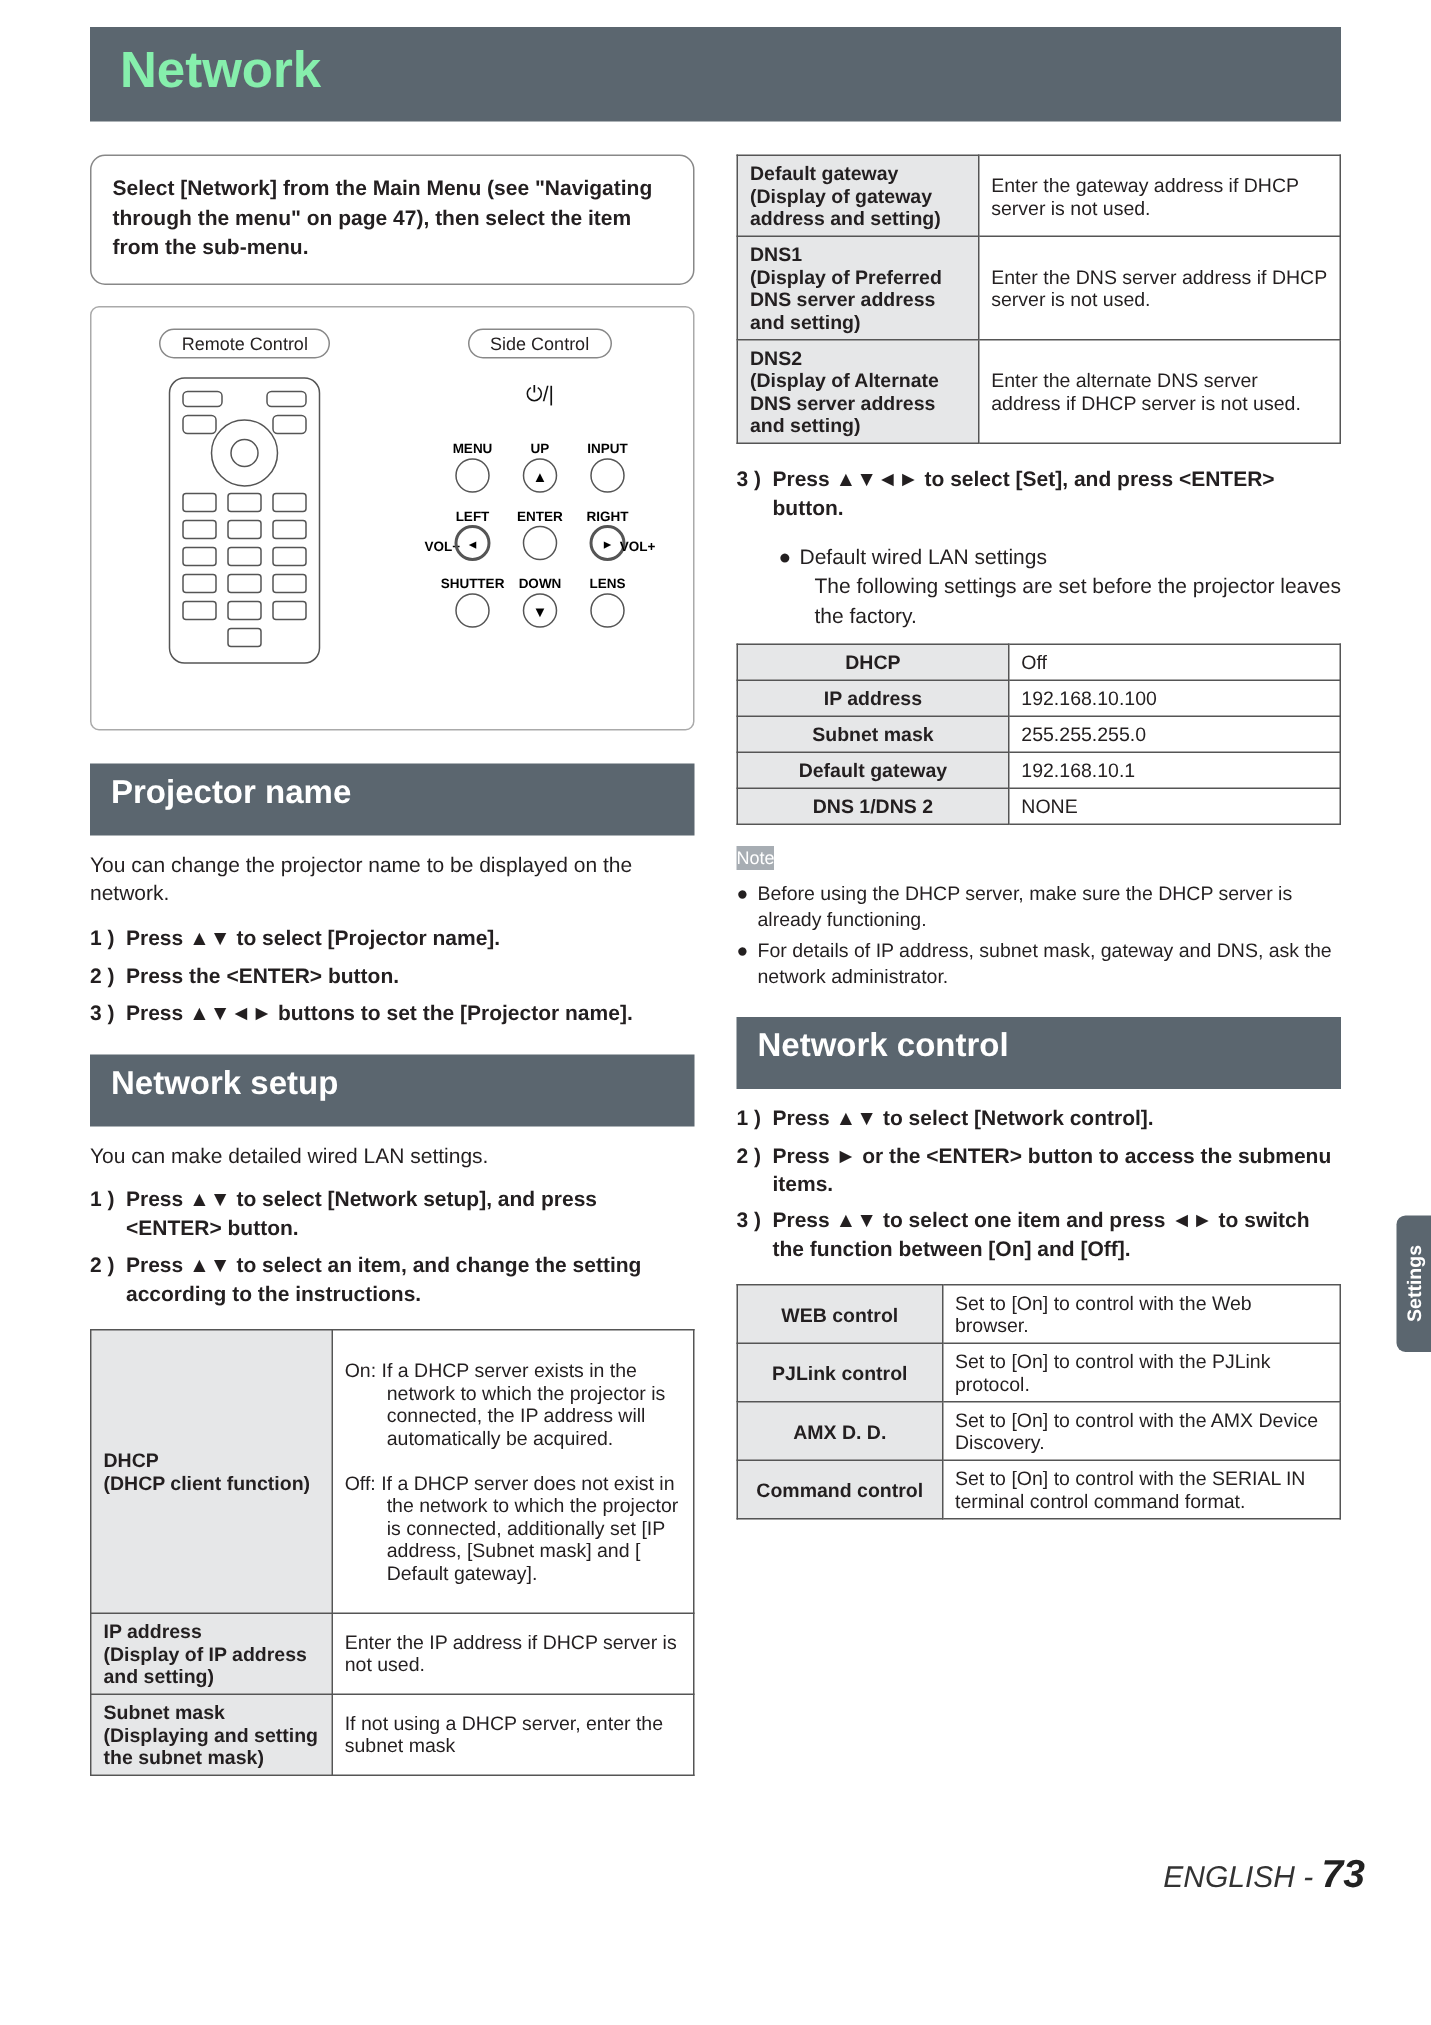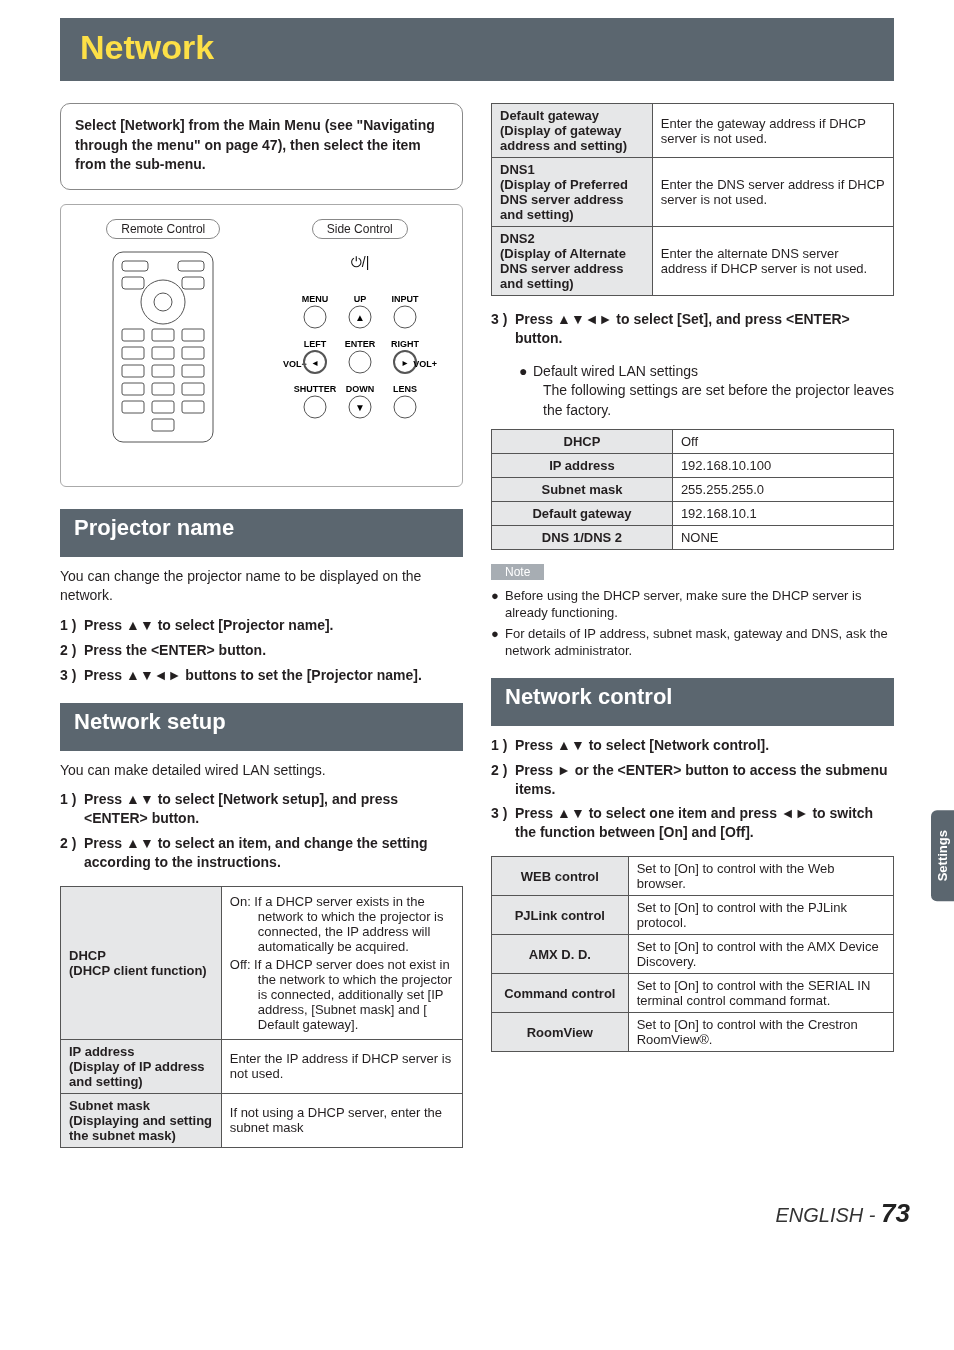--- a/index.html
+++ b/index.html
@@ -10,21 +10,21 @@
     color: #231f20;
     font-size: 14px;
     width: 954px;
     background: #fff;
   }
   .page {
     padding: 18px 60px 30px 60px;
   }
   .title-bar {
     background: #5b666f;
-    color: #fde047;
+    color: #86efac;
     font-size: 34px;
     font-weight: bold;
     padding: 10px 20px 14px 20px;
     margin-bottom: 22px;
   }
   .columns {
     display: flex;
     gap: 28px;
   }
   .col {
@@ -102,21 +102,21 @@
   table.tbl th, table.tbl .row-head {
     background: #e6e7e8;
     font-weight: bold;
   }
   .row-head.center { text-align:center; }
   .note-label {
     display: inline-block;
     background: #a7adb3;
     color: #fff;
     font-size: 12px;
-    padding: 1px 14px;
+    padding: 1px 0;
     margin: 14px 0 4px 0;
   }
   ul.notes {
     list-style: none;
     padding: 0;
     margin: 2px 0 10px 0;
     font-size: 13px;
   }
   ul.notes li {
     display:flex;
@@ -139,21 +139,21 @@
   }
   .page-outer { position: relative; width:954px; }
   .footer {
     text-align: right;
     font-style: italic;
     font-size: 20px;
     padding: 20px 44px 24px 0;
     color: #333;
   }
   .footer .num { font-weight: bold; font-style: italic; font-size: 26px; color:#222;}
-  .dhcp-on, .dhcp-off { display:block; padding-left: 28px; text-indent:-28px; margin:3px 0;}
+  .dhcp-on, .dhcp-off { display:block; padding-left: 28px; text-indent:-28px; margin:15px 0;}
 </style>
 </head>
 <body>
 
 <div class="page-outer">
 <div class="page">
 
   <div class="title-bar">Network</div>
 
   <div class="columns">
@@ -378,24 +378,20 @@
                 <td>Set to [On] to control with the PJLink protocol.</td>
               </tr>
         <tr>
                 <td class="row-head center">AMX D. D.</td>
                 <td>Set to [On] to control with the AMX Device Discovery.</td>
               </tr>
         <tr>
                 <td class="row-head center">Command control</td>
                 <td>Set to [On] to control with the SERIAL IN terminal control command format.</td>
               </tr>
-        <tr>
-                <td class="row-head center">RoomView</td>
-                <td>Set to [On] to control with the Crestron RoomView®.</td>
-              </tr>
       </tbody>
           </table>
 
     </div>
   </div>
 </div>
 
 <div class="side-tab">Settings</div>
 
 <div class="footer">

